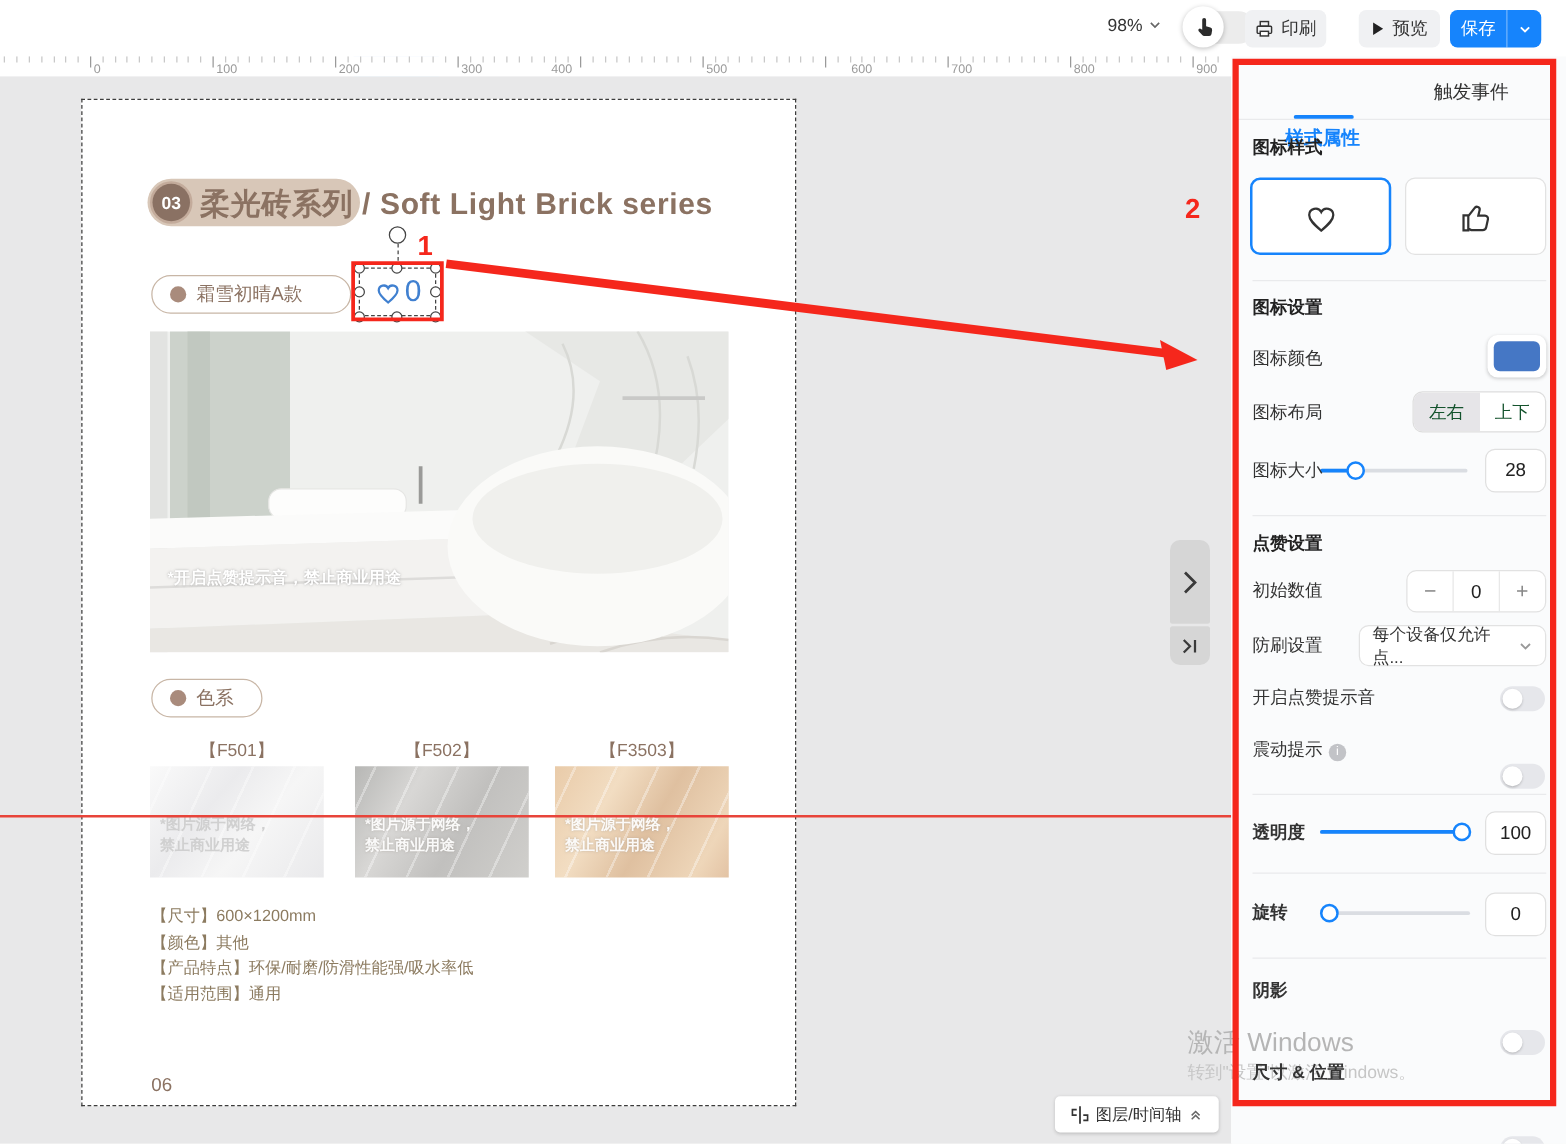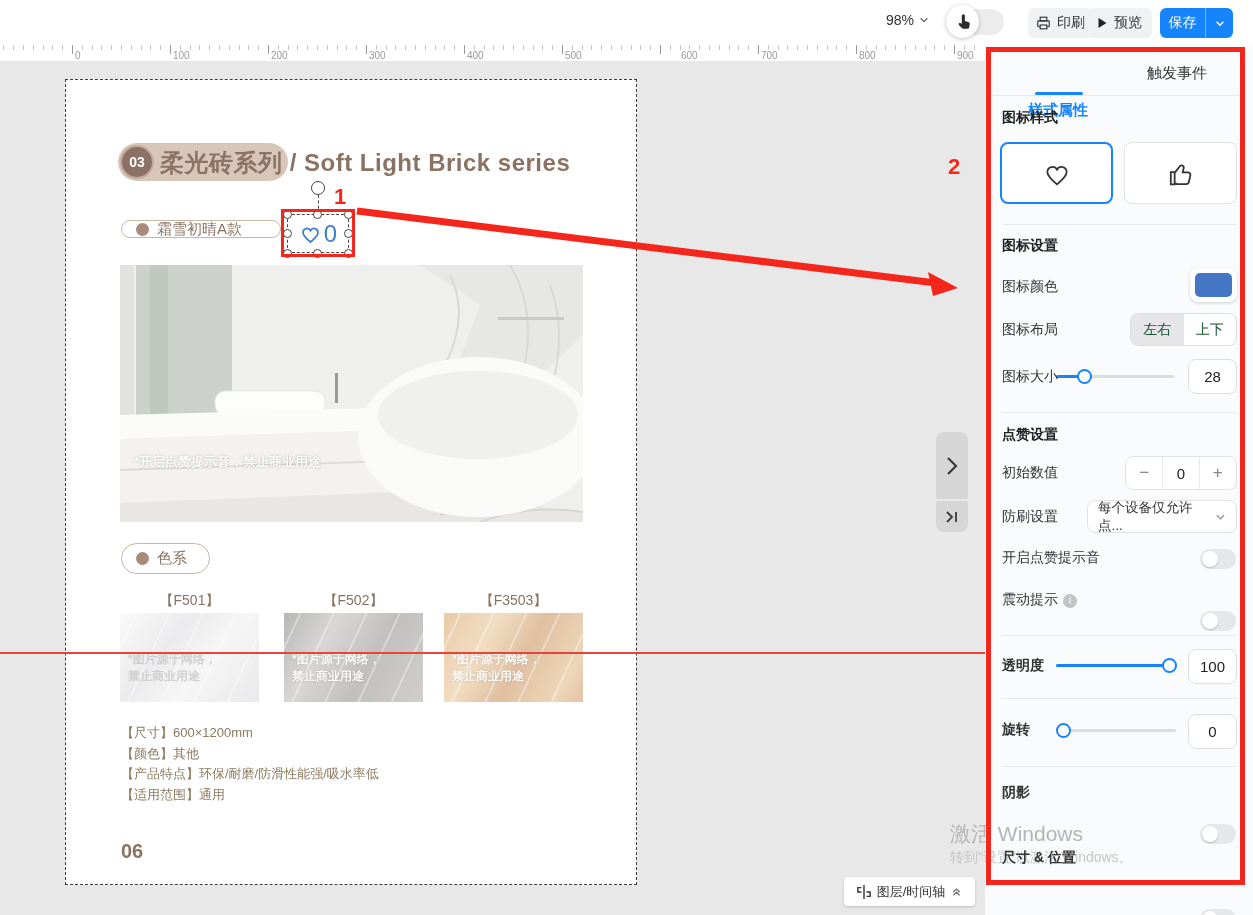--- a/index.html
+++ b/index.html
@@ -28,34 +28,34 @@
   
   .canvas{left:0;top:61px;width:985px;height:854px;background:#e8e8e9;z-index:1;}
   .page{left:65px;top:18px;width:572px;height:806px;background:#fff;border:1px dashed #3c3c3c;}
   .guideline{left:0;top:591px;width:985px;height:2px;background:#e8443a;z-index:8;}
   
   .title-hl{left:52px;top:63px;width:170px;height:38px;background:var(--tan);border-radius:19px;}
   .title-badge{left:56px;top:67px;width:30px;height:30px;border-radius:50%;background:#8a7163;color:#fff;font-weight:bold;font-size:14px;display:flex;align-items:center;justify-content:center;box-shadow:0 0 0 2px #c3ab9b;}
   .title-text{left:94px;top:67px;font-size:24px;font-weight:bold;color:var(--brown);white-space:nowrap;letter-spacing:.5px;}
   .pill{border:1.5px solid #c8b6a6;background:#fff;border-radius:16px;display:flex;align-items:center;gap:8px;padding:0 14px;color:var(--brown);font-size:15px;}
   .pill .dot{width:13px;height:13px;border-radius:50%;background:#a98b7c;}
-  .tag-pill{left:55px;top:140px;width:160px;height:18px;}
+  .tag-pill{left:55px;top:140px;width:160px;height:31px;}
   .color-pill{left:55px;top:463px;width:89px;height:31px;}
   .main-img{left:54px;top:185px;width:463px;height:257px;overflow:hidden;}
   .img-wm{left:68px;top:373px;font-size:13px;font-weight:bold;color:#fff;text-shadow:0 0 2px rgba(120,120,120,.6);}
   .sw-label{top:512px;width:139px;text-align:center;font-size:14px;color:var(--brown);}
   .swatch{top:533px;width:139px;height:89px;overflow:hidden;}
   .sw-wm{position:absolute;left:8px;top:38px;font-size:12px;font-weight:bold;color:rgba(255,255,255,.92);line-height:17px;text-shadow:0 0 2px rgba(150,140,130,.5);}
   .sw1{background:linear-gradient(130deg,#fafafa,#ebebed 35%,#f6f6f6 60%,#e9e9eb);}
   .sw1 .sw-wm{color:rgba(205,205,205,.95);text-shadow:none;}
   .sw2{background:linear-gradient(120deg,#b7b7b5,#d8d7d5 30%,#c1c0be 60%,#d0cfcc);}
   .sw3{background:linear-gradient(120deg,#e9cba9,#f2ddc2 30%,#dfc0a0 55%,#eed6b9 85%,#e3c3a4);}
   .vein{position:absolute;inset:0;background:repeating-linear-gradient(115deg,transparent 0 14px,rgba(255,255,255,.35) 14px 16px,transparent 16px 30px);}
   .specs{left:55px;top:643px;font-size:13px;color:var(--spec);line-height:20.5px;}
-  .page-no{left:55px;top:760px;font-size:20px;font-weight:bold;color:var(--brown);}
+  .page-no{left:55px;top:780px;font-size:15px;font-weight:normal;color:var(--brown);}
   
   .sel-dash{left:221px;top:134px;width:62px;height:39px;border:1px dashed #444;z-index:9;}
   .sel-rotate{left:245px;top:101px;width:14px;height:14px;border:1.5px solid #444;border-radius:50%;background:#fff;z-index:9;}
   .sel-stem{left:251.5px;top:115px;width:0;height:19px;border-left:1px dashed #444;z-index:9;}
   .handle{position:absolute;width:9px;height:9px;border-radius:50%;background:#fff;border:1.5px solid #444;z-index:10;}
   .like-content{left:226px;top:137px;width:52px;height:33px;display:flex;align-items:center;justify-content:center;gap:2px;z-index:9;color:var(--widget-blue);}
   .like-count{font-size:24px;color:var(--widget-blue);}
   .red-box{left:215px;top:129px;width:74px;height:48px;border:3px solid var(--red);z-index:12;}
   
   .nav-stack{left:936px;top:371px;width:32px;z-index:9;}
@@ -105,21 +105,21 @@
     <svg width="10" height="8" viewBox="0 0 12 8">
         <path d="M2 2l4 4 4-4" fill="none" stroke="#666" stroke-width="1.6"></path>
       </svg>
   </div>
   <div class="abs hand-toggle"></div>
   <div class="abs hand-knob">
     <svg width="18" height="20" viewBox="0 0 22 24">
         <path d="M9.5 4.5a1.9 1.9 0 0 1 3.8 0v6.2l4.2 1.3a2.5 2.5 0 0 1 1.7 2.8l-.6 3.6a2.3 2.3 0 0 1-2.3 1.9h-4.8a2.7 2.7 0 0 1-2-.9l-3.4-3.7a1.6 1.6 0 0 1 2.2-2.3l1.2.9z" fill="#2c2c2c"></path>
       </svg>
   </div>
-  <div class="abs tbtn" style="left:1028px;width:65px;">
+  <div class="abs tbtn" style="left:996px;width:65px;">
     <svg width="15" height="14" viewBox="0 0 18 17">
         <rect x="2" y="6" width="14" height="7" rx="1" fill="none" stroke="#333" stroke-width="1.4"></rect>
         <rect x="5" y="1.5" width="8" height="4.5" fill="none" stroke="#333" stroke-width="1.4"></rect>
         <rect x="5" y="11" width="8" height="4.5" fill="#fff" stroke="#333" stroke-width="1.4"></rect>
       </svg>
     <span>印刷</span>
   </div>
   <div class="abs tbtn" style="left:1087px;width:65px;">
     <svg width="11" height="12" viewBox="0 0 10 12">
         <path d="M1 1l8 5-8 5z" fill="#222"></path>
@@ -183,21 +183,21 @@
     <div class="tick" style="left: 375.8px;"></div>
     <div class="tick" style="left: 385.6px;"></div>
     <div class="tick" style="left: 395.4px;"></div>
     <div class="tick" style="left: 405.2px;"></div>
     <div class="tick" style="left: 415px;"></div>
     <div class="tick" style="left: 424.8px;"></div>
     <div class="tick" style="left: 434.6px;"></div>
     <div class="tick" style="left: 444.4px;"></div>
     <div class="tick" style="left: 454.2px;"></div>
     <div class="tick major" style="left: 464px;"></div>
-    <div class="tick-label" style="left: 467px;">400</div>
+    <div class="tick-label" style="left: 441px;">400</div>
     <div class="tick" style="left: 473.8px;"></div>
     <div class="tick" style="left: 483.6px;"></div>
     <div class="tick" style="left: 493.4px;"></div>
     <div class="tick" style="left: 503.2px;"></div>
     <div class="tick" style="left: 513px;"></div>
     <div class="tick" style="left: 522.8px;"></div>
     <div class="tick" style="left: 532.6px;"></div>
     <div class="tick" style="left: 542.4px;"></div>
     <div class="tick" style="left: 552.2px;"></div>
     <div class="tick major" style="left: 562px;"></div>

